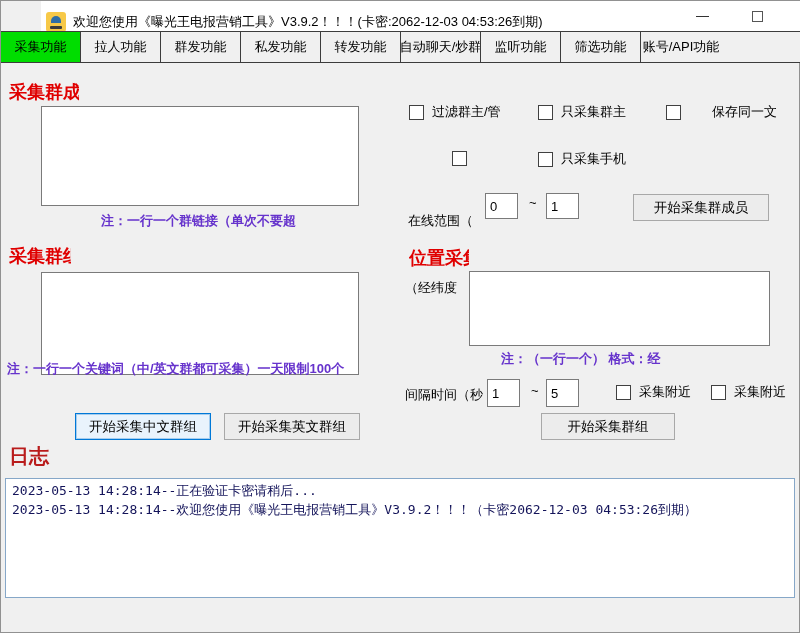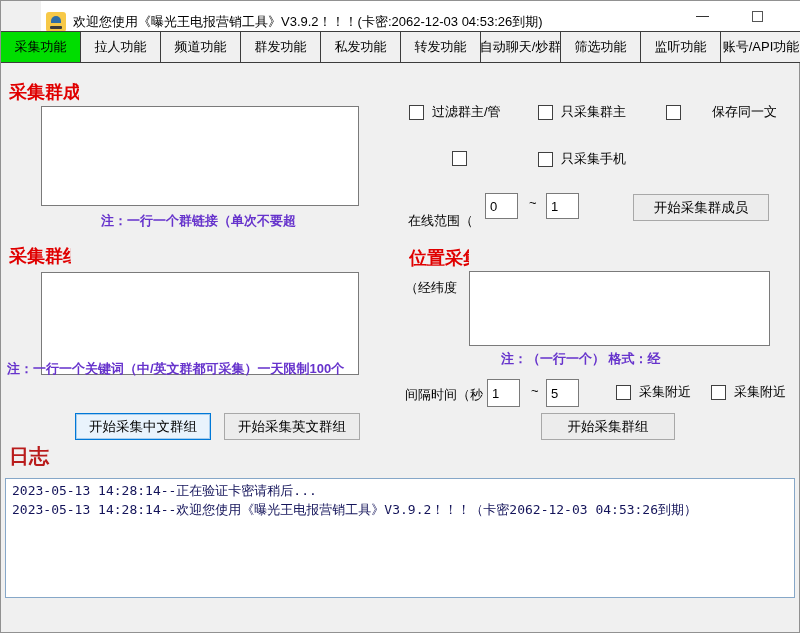--- a/index.html
+++ b/index.html
@@ -109,27 +109,26 @@
         </span>
       <span class="win-btn">
           <span class="glyph-close">✕</span>
         </span>
     </div>
   </div>
 
   <div class="tabbar">
     <div class="tab active">采集功能</div>
     <div class="tab">拉人功能</div>
-    <div class="tab">频道功能</div>
     <div class="tab">群发功能</div>
     <div class="tab">私发功能</div>
     <div class="tab">转发功能</div>
     <div class="tab">自动聊天/炒群</div>
+    <div class="tab">监听功能</div>
     <div class="tab">筛选功能</div>
-    <div class="tab">监听功能</div>
     <div class="tab">账号/API功能</div>
   </div>
 
   <div class="section-label" style="left:8px; top:79px; width:70px;">采集群成</div>
   <textarea class="ta" style="left: 40px; top: 105px; width: 318px; height: 100px;"></textarea>
   <div class="note" style="left:100px; top:211px; width:272px;">注：一行一个群链接（单次不要超</div>
 
   <div class="section-label" style="left:8px; top:243px; width:62px;">采集群组</div>
   <textarea class="ta" style="left: 40px; top: 271px; width: 318px; height: 103px;"></textarea>
   <div class="note" style="left:6px; top:359px; width:384px;">注：一行一个关键词（中/英文群都可采集）一天限制100个</div>

